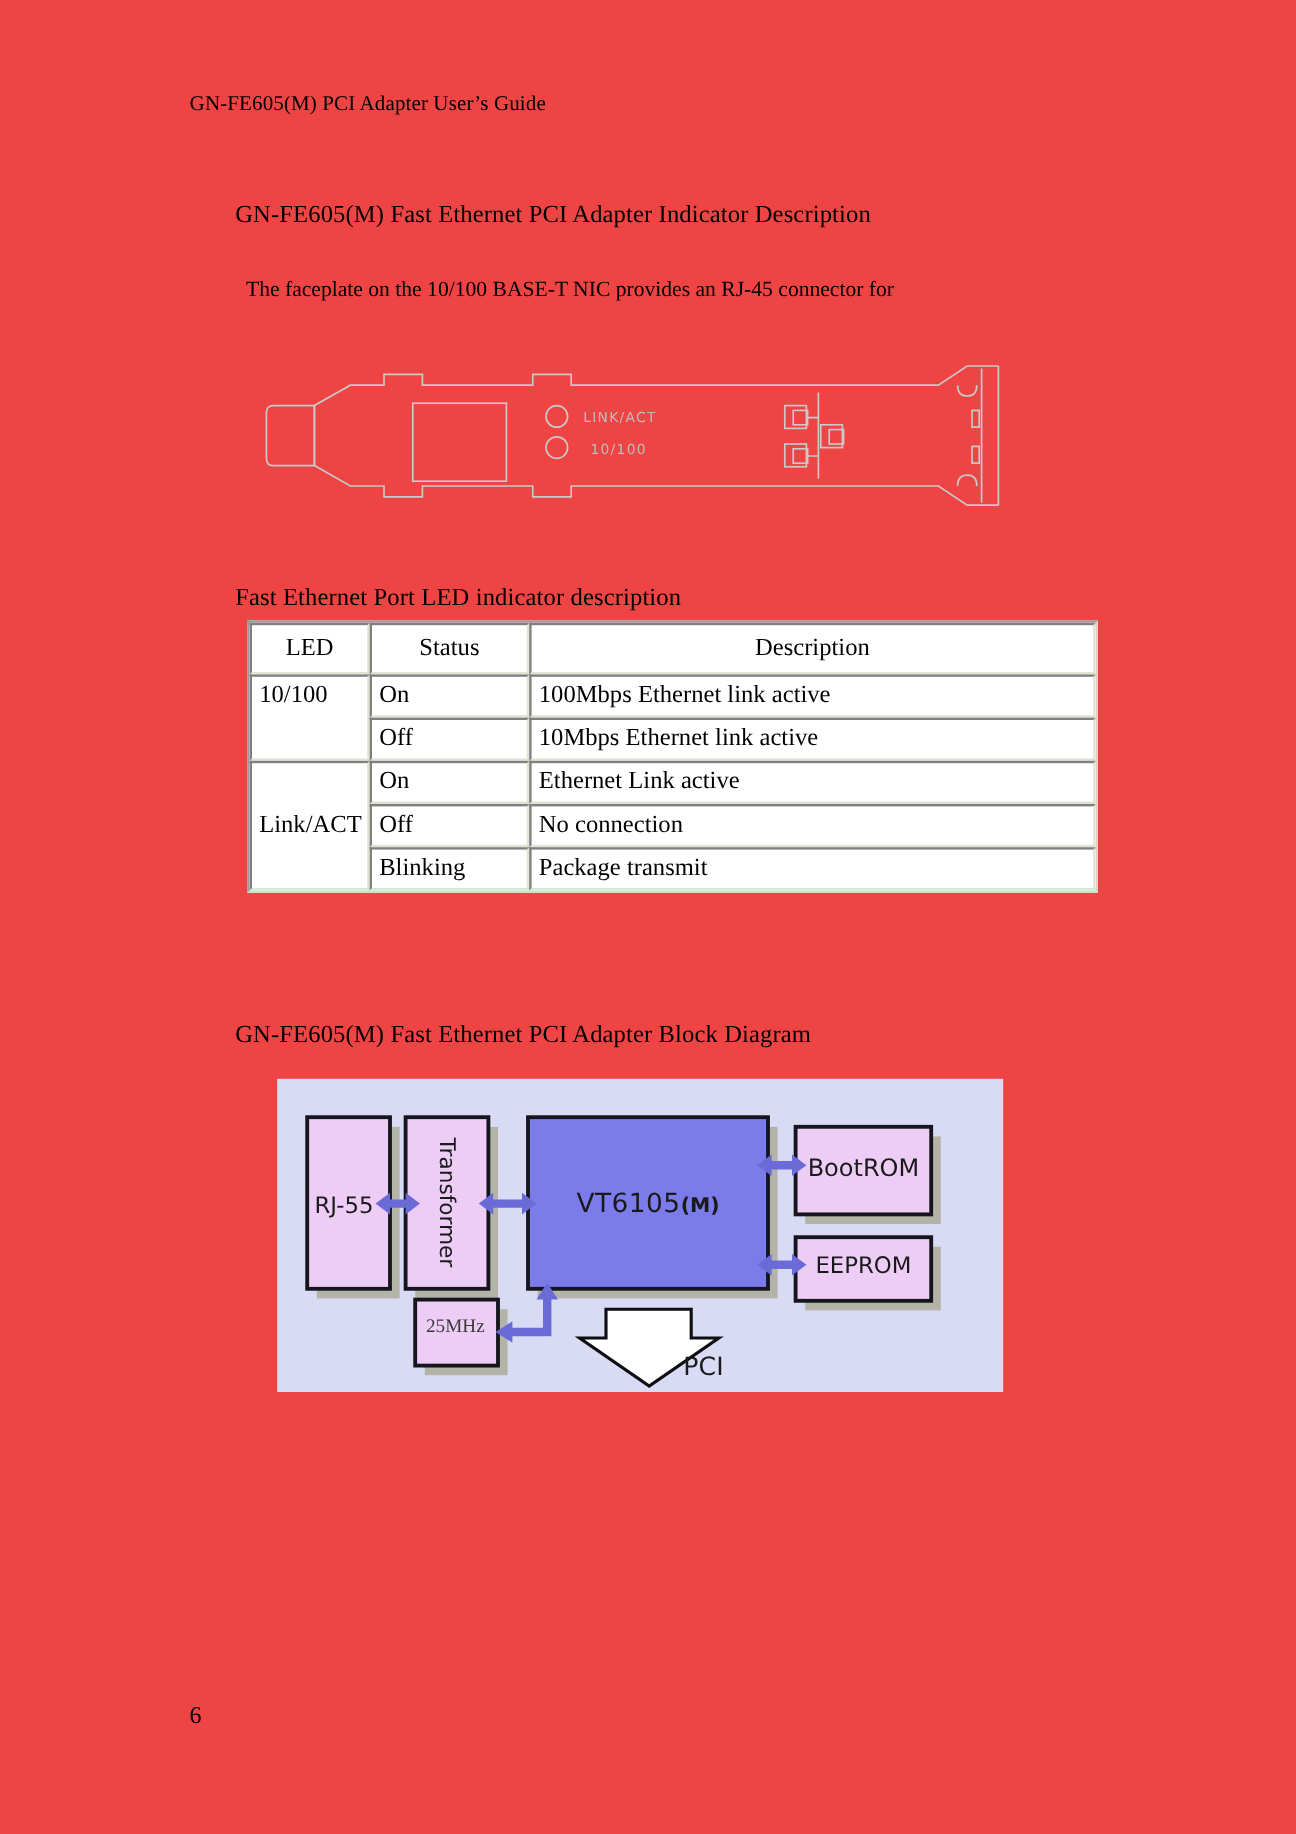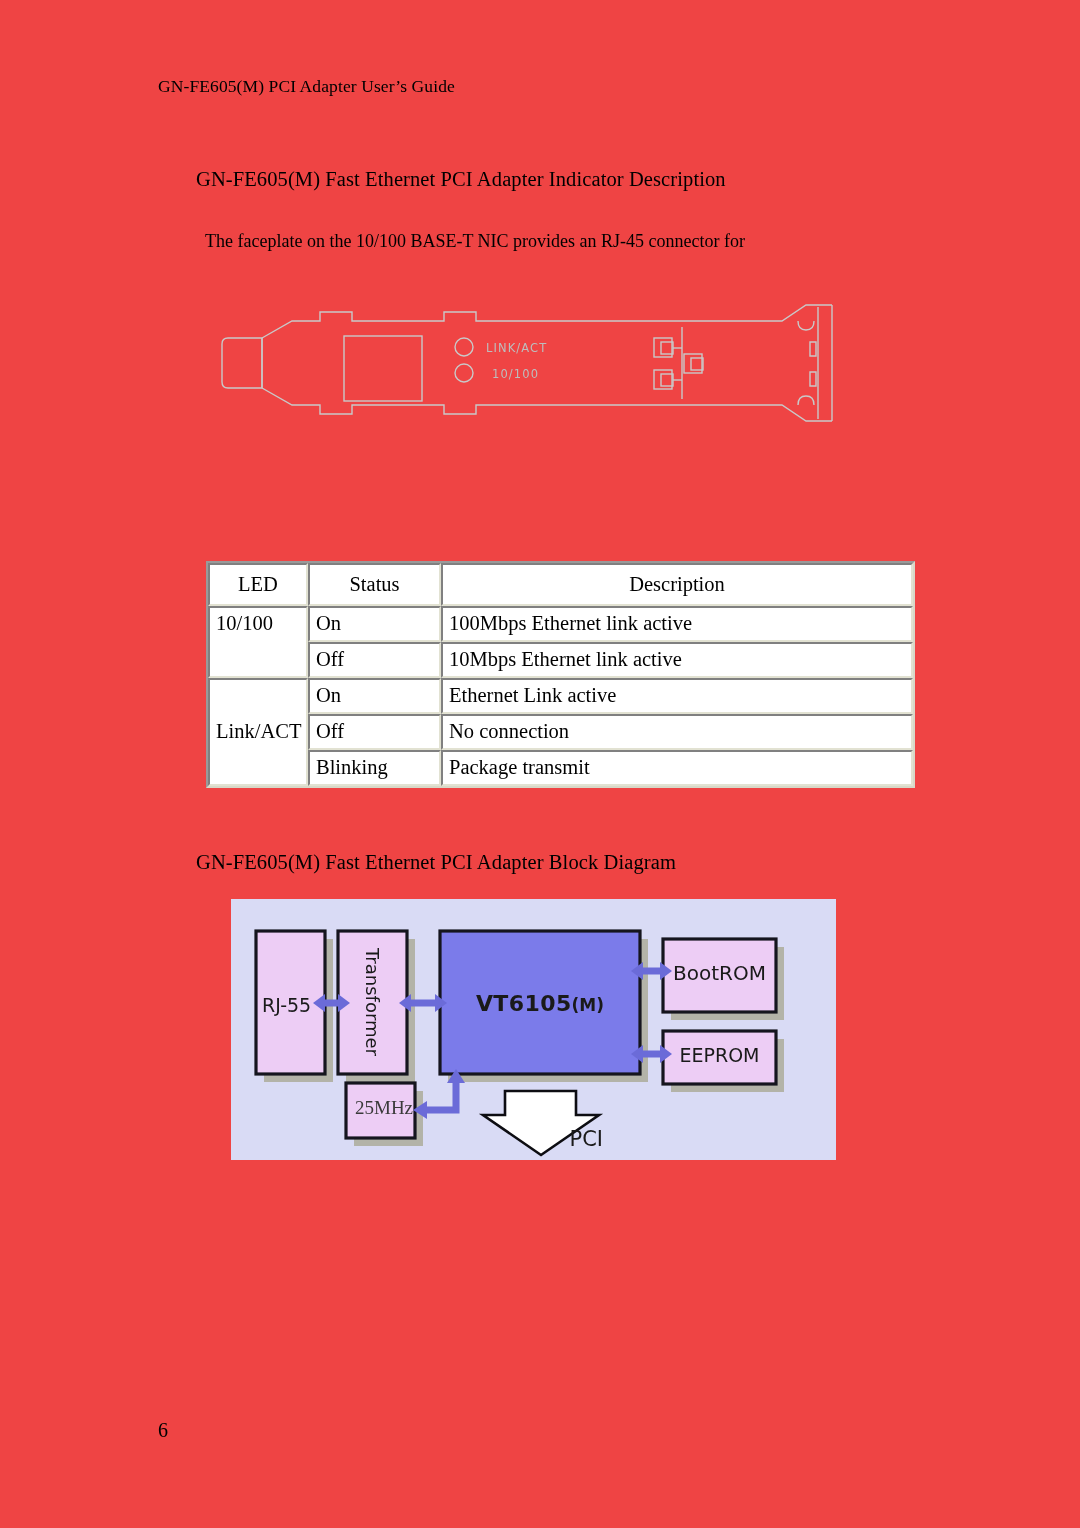--- a/index.html
+++ b/index.html
@@ -65,21 +65,21 @@
     top: 300px;
     width: 630px;
     height: 126px;
   }
   #faceplate-figure svg { display: block; }
 
   
   #led-table-wrap {
     position: absolute;
     left: 206px;
-    top: 561px;
+    top: 517px;
     width: 709px;
   }
   table.led-table {
     border-collapse: separate;
     border-spacing: 0;
     width: 709px;
     table-layout: fixed;
     background: #ffffff;
     border-top: 2px solid #9a9a9a;
     border-left: 2px solid #9a9a9a;
@@ -184,20 +184,21 @@
         <rect x="455" y="74" width="12" height="12"></rect>
         <line x1="467" y1="80" x2="476" y2="80"></line>
         <rect x="478" y="54" width="18" height="19"></rect>
         <rect x="485" y="58" width="12" height="12"></rect>
       </g>
       <text class="fp-text" x="280" y="52" font-family="DejaVu Sans, Liberation Sans, sans-serif" font-size="11.5" letter-spacing="1.1" fill="#bdbdbd">LINK/ACT</text>
       <text class="fp-text" x="286" y="78" font-family="DejaVu Sans, Liberation Sans, sans-serif" font-size="11.5" letter-spacing="1.1" fill="#bdbdbd">10/100</text>
     </svg>
   </div>
 
+  <div class="heading" id="heading-led">Fast Ethernet Port LED indicator description</div>
 
   <div id="led-table-wrap">
     <table class="led-table">
       <colgroup>
         <col class="col-led">
           <col class="col-stat">
           <col class="col-desc">
       </colgroup>
       <tbody>
         <tr class="row-h">
@@ -282,24 +283,24 @@
         <polygon points="216,184 225,170 234,184" stroke="none"></polygon>
       </g>
 
       <polygon points="226,190 297,190 297,214 320,214 262,254 204,214 226,214" transform="translate(48,2)" fill="#ffffff" stroke="#0d0d12" stroke-width="2.6"></polygon>
     </svg>
 
     <div class="bd-label" style="left:31px; top:95px; font-size:19px;">RJ-55</div>
 
     <div class="bd-label" style="left:107px; top:34px; width:69px; height:139px; writing-mode:vertical-rl; font-size:18px; display:flex; align-items:center; justify-content:center;">Transformer</div>
 
-    <div class="bd-label" style="left:124px; top:198px; font-size:19px; font-family:'Liberation Serif','DejaVu Serif',serif; color:#3a3a3a;text-align:right;">25MHz</div>
+    <div class="bd-label" style="left:124px; top:198px; font-size:16px; font-family:'Liberation Serif','DejaVu Serif',serif; color:#3a3a3a;text-align:right;">25MHz</div>
 
     <div class="bd-label" style="left:209px; top:92px; width:200px; text-align:center;">
-      <span style="font-size:22px; font-weight:bold; letter-spacing:0.4px;">VT6105</span><span style="font-size:17px; font-weight:bold;">(M)</span>
+      <span style="font-size:22px; font-weight:normal; letter-spacing:0.4px;">VT6105</span><span style="font-size:17px; font-weight:bold;">(M)</span>
     </div>
 
     <div class="bd-label" style="left:432px; top:62px; width:113px; text-align:center; font-size:20px;">BootROM</div>
 
     <div class="bd-label" style="left:432px; top:145px; width:113px; text-align:center; font-size:19px;">EEPROM</div>
 
     <div class="bd-label" style="left:252px; top:228px; width:120px; text-align:right; font-size:21px;">PCI</div>
   </div>
 
   <div id="page-number">6</div>

